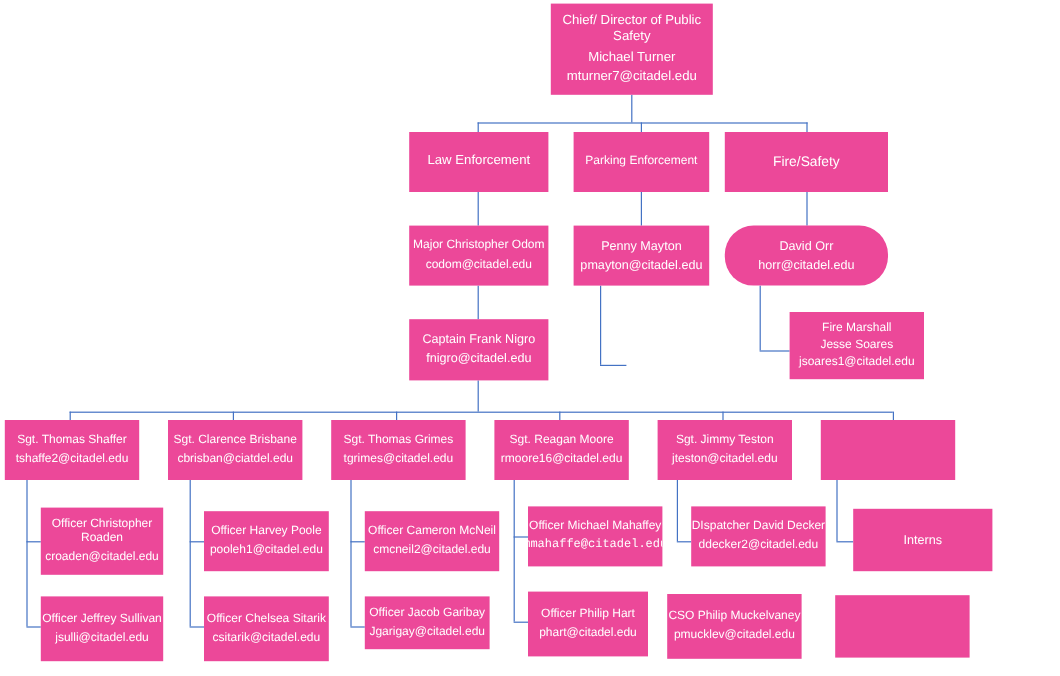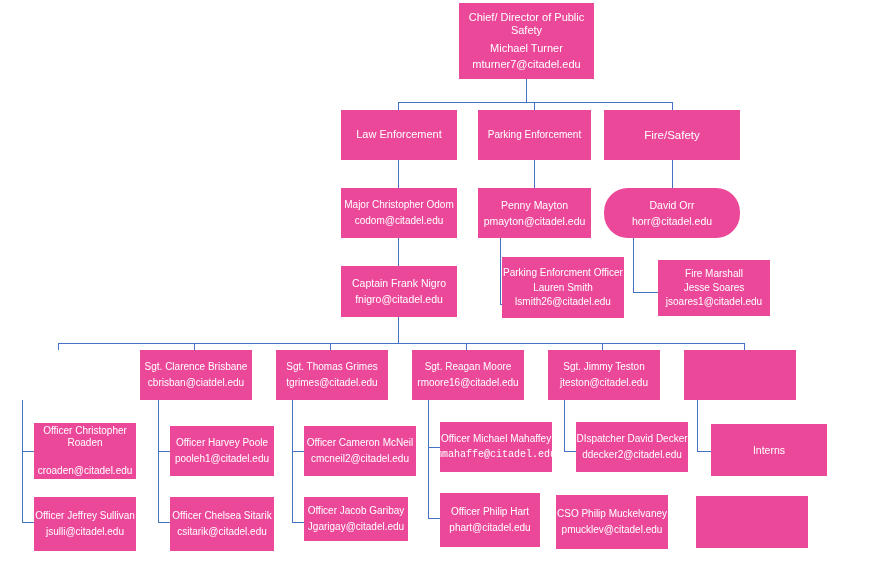--- a/index.html
+++ b/index.html
@@ -131,52 +131,51 @@
   </div>
   <div class="node" style="left:604px; top:188px; width:136px; height:50px; font-size:10.5px;border-radius:24px;">
     <span class="ln">David Orr</span>
     <span class="ln" style="margin-top:3px;">horr@citadel.edu</span>
   </div>
 
   <div class="node" style="left:341px; top:266px; width:116px; height:51px; font-size:10.5px;">
     <span class="ln">Captain Frank Nigro</span>
     <span class="ln" style="margin-top:3px;">fnigro@citadel.edu</span>
   </div>
-  <div class="node" style="left:502px; top:257px; width:122px; height:61px; font-size:10px;">
-    <span class="ln wrap">Parking Enforcment Officer</span>
-    <span class="ln" style="margin-top:3px;">Lauren Smith</span>
-    <span class="ln" style="margin-top:2px;">lsmith26@citadel.edu</span>
-  </div>
   <div class="node" style="left:658px; top:260px; width:112px; height:56px; font-size:10px;">
     <span class="ln">Fire Marshall</span>
     <span class="ln" style="margin-top:2px;">Jesse Soares</span>
     <span class="ln" style="margin-top:2px;">jsoares1@citadel.edu</span>
   </div>
 
+  <div class="node" style="left:4px; top:350px; width:112px; height:50px; font-size:10px;">
+    <span class="ln">Sgt. Thomas Shaffer</span>
+    <span class="ln" style="margin-top:3px;">tshaffe2@citadel.edu</span>
+  </div>
   <div class="node" style="left:140px; top:350px; width:112px; height:50px; font-size:10px;">
     <span class="ln">Sgt. Clarence Brisbane</span>
     <span class="ln" style="margin-top:3px;">cbrisban@ciatdel.edu</span>
   </div>
   <div class="node" style="left:276px; top:350px; width:112px; height:50px; font-size:10px;">
     <span class="ln">Sgt. Thomas Grimes</span>
     <span class="ln" style="margin-top:3px;">tgrimes@citadel.edu</span>
   </div>
   <div class="node" style="left:412px; top:350px; width:112px; height:50px; font-size:10px;">
     <span class="ln">Sgt. Reagan Moore</span>
     <span class="ln" style="margin-top:3px;">rmoore16@citadel.edu</span>
   </div>
   <div class="node" style="left:548px; top:350px; width:112px; height:50px; font-size:10px;">
     <span class="ln">Sgt. Jimmy Teston</span>
     <span class="ln" style="margin-top:3px;">jteston@citadel.edu</span>
   </div>
   <div class="node empty-node" style="left:684px; top:350px; width:112px; height:50px; font-size:10px;">
     <span class="ln"></span>
   </div>
 
-  <div class="node" style="left:34px; top:423px; width:102px; height:56px; font-size:10px;justify-content:space-between;">
+  <div class="node" style="left:34px; top:423px; width:102px; height:56px; font-size:10px;">
     <span class="ln wrap">Officer Christopher Roaden</span>
     <span class="ln" style="margin-top:3px;">croaden@citadel.edu</span>
   </div>
   <div class="node" style="left:170px; top:426px; width:104px; height:50px; font-size:10px;">
     <span class="ln">Officer Harvey Poole</span>
     <span class="ln" style="margin-top:3px;">pooleh1@citadel.edu</span>
   </div>
   <div class="node" style="left:304px; top:426px; width:112px; height:50px; font-size:10px;">
     <span class="ln">Officer Cameron McNeil</span>
     <span class="ln" style="margin-top:3px;">cmcneil2@citadel.edu</span>

